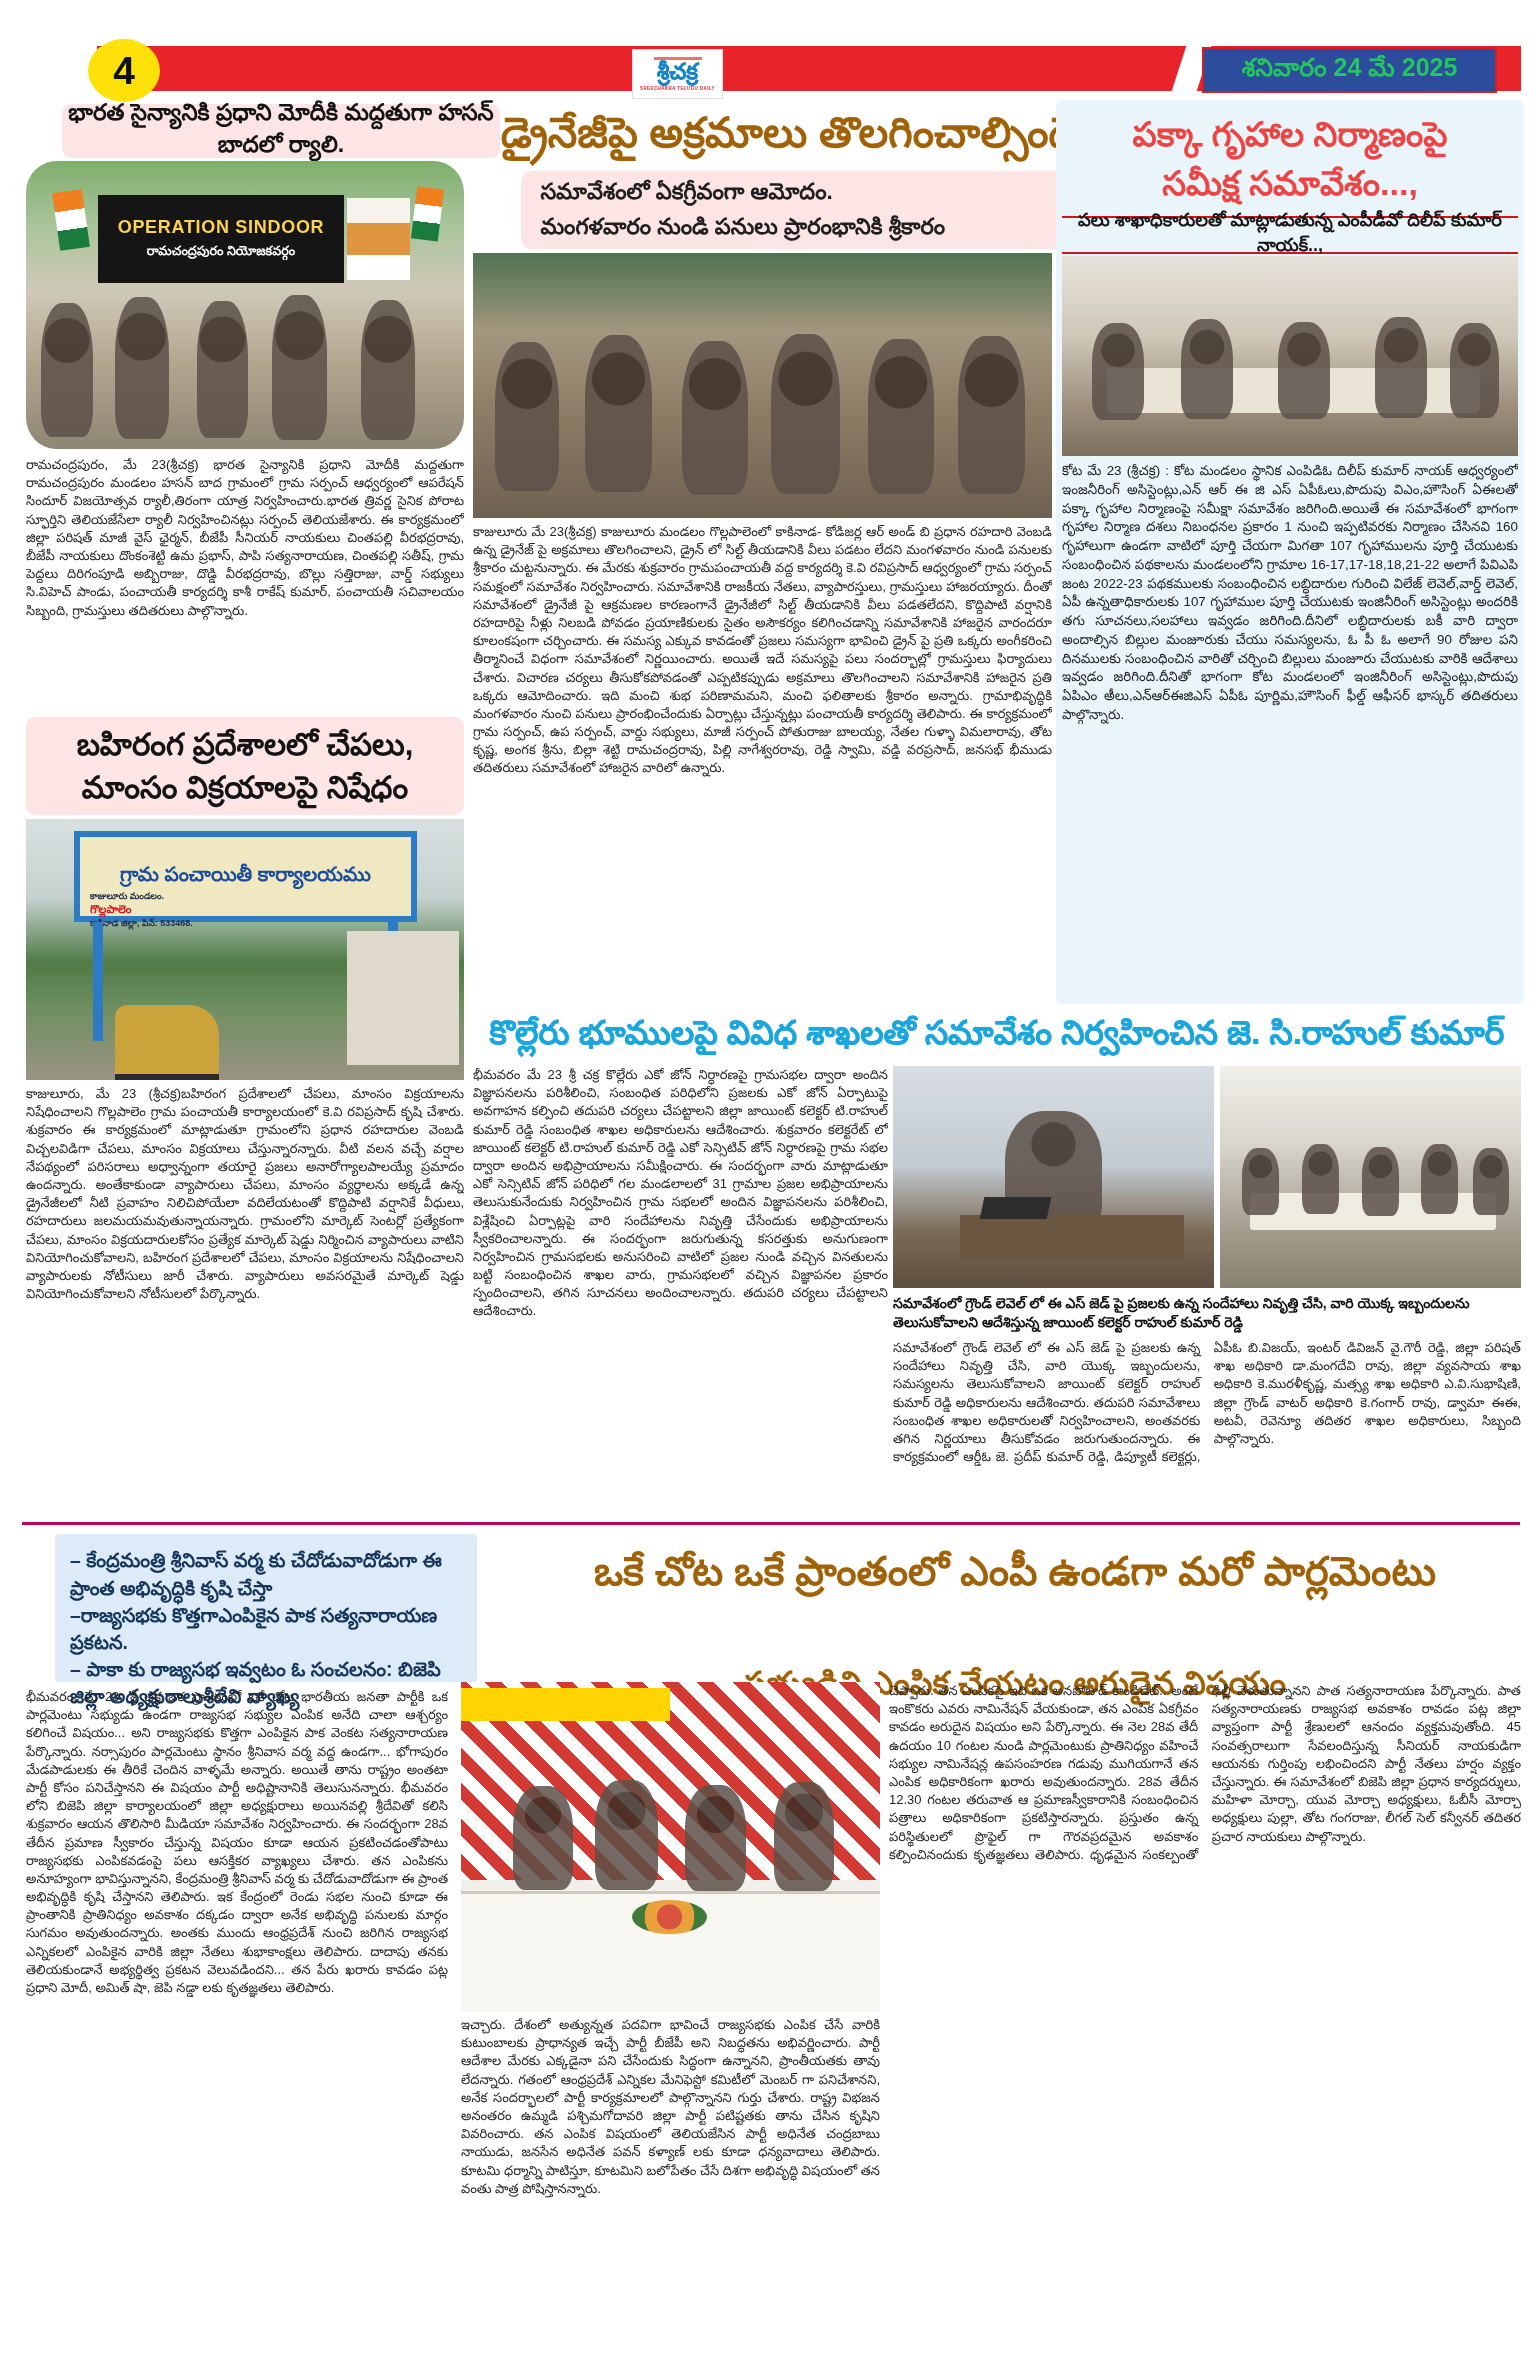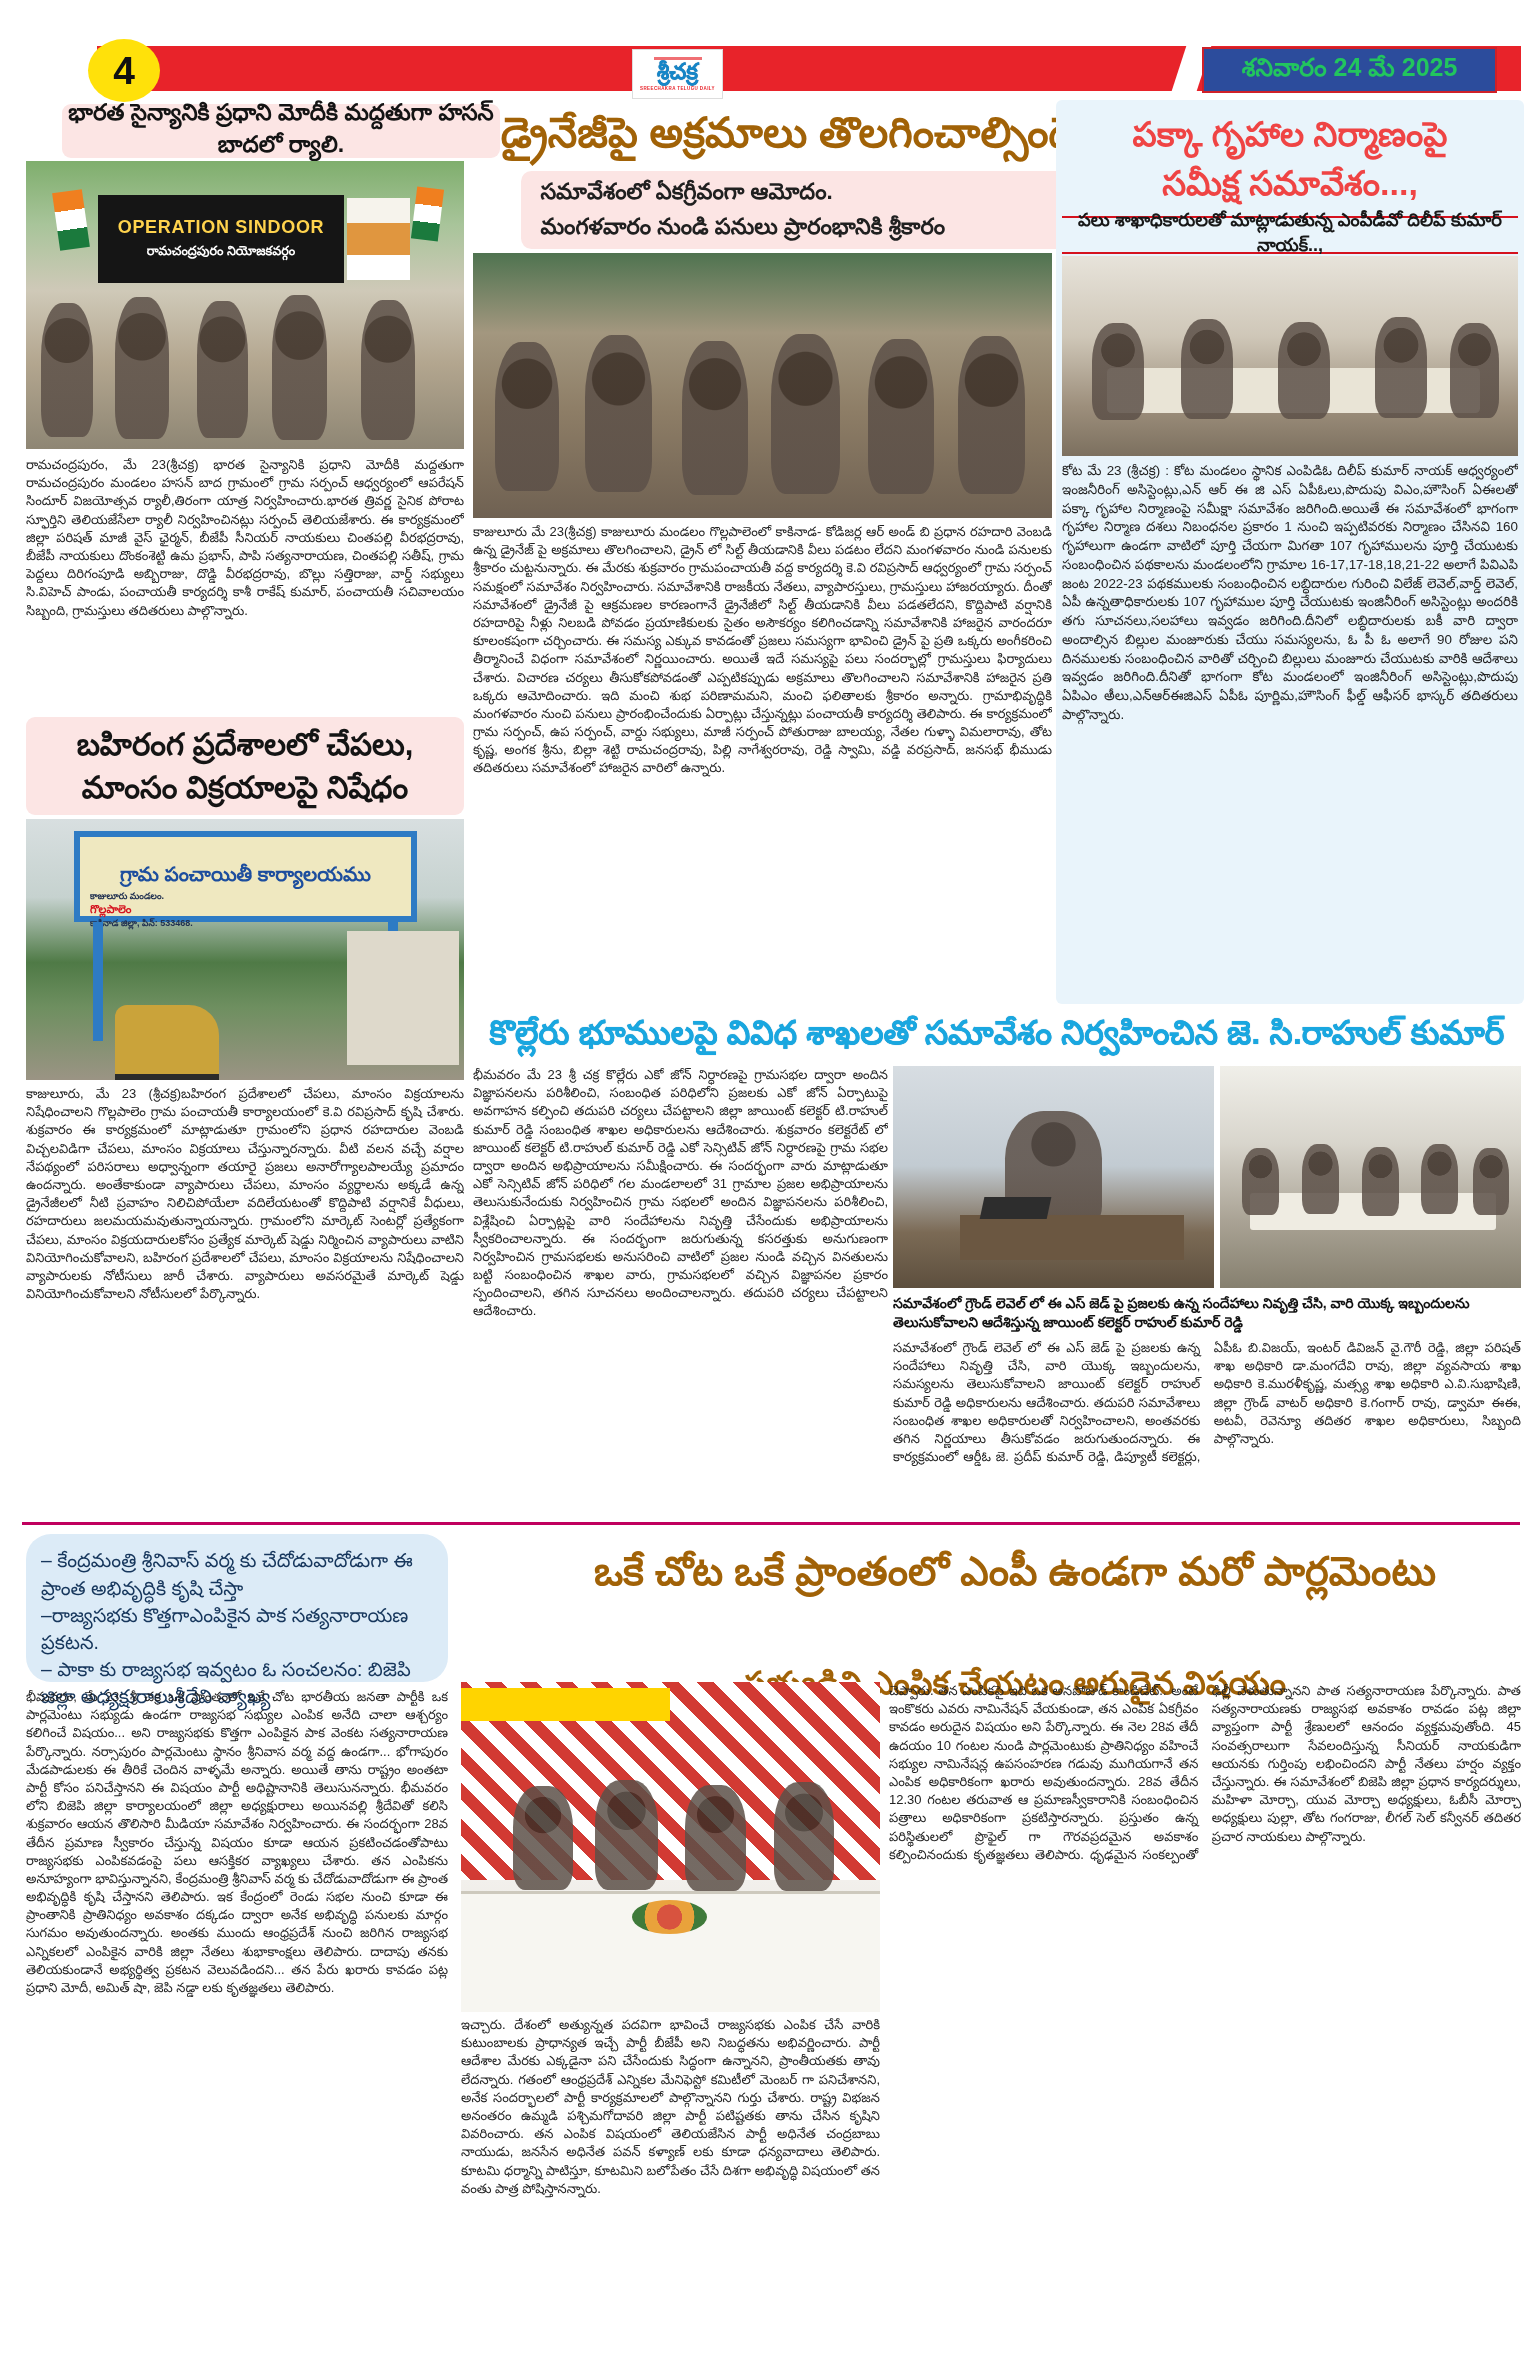--- a/index.html
+++ b/index.html
@@ -24,30 +24,30 @@
                 font-weight:bold;color:#141414;text-align:center;}
   .head-red{color:#a16207;font-weight:800;text-align:center;margin-left:27px;}
   .subbox-pink{background:#fce5e4;border-radius:10.4px;font-weight:bold;color:#202020;
                display:flex;flex-direction:column;justify-content:center;padding-left:19.4px;box-sizing:border-box;margin-left:48px;}
   .panel-blue{background:#e9f4fb;border-radius:6px;}
   .headbox-blue{display:flex;flex-direction:column;align-items:center;justify-content:center;
                 font-weight:800;color:#ef4444;text-align:center;}
   .caption-rules{border-top:2.2px solid #d5121e;border-bottom:2.2px solid #d5121e;display:flex;align-items:center;
                  justify-content:center;font-weight:bold;font-size:18px;color:#181818;text-align:center;}
   .head-cyan{color:#19a7e0;font-weight:800;text-align:center;text-shadow:0 0 0.7px #0d85bd;}
-  .bluebox{background:#dcebf7;border-radius:25px;padding:13.4px 15px;box-sizing:border-box;
-           font-weight:normal;font-size:19.4px;line-height:1.4;color:#16365c;}
+  .bluebox{background:#dcebf7;border-radius:4px;padding:13.4px 15px;box-sizing:border-box;
+           font-weight:bold;font-size:19.4px;line-height:1.4;color:#16365c;margin-left:29px;}
   .divider{background:#c0005e;}
   
   .body-text{font-size:13px;line-height:1.40;text-align:justify;color:#222;overflow:hidden;}
   .two-col{column-count:2;column-gap:13.4px;}
   .bold-cap{font-weight:bold;font-size:14px;line-height:1.35;color:#111;overflow:hidden;}
   
   .photo{overflow:hidden;background:#9a958c;}
-  .ph-rally{background:linear-gradient(180deg,#7fae6d 0%,#a8c49a 22%,#cfc9b8 45%,#b3a68f 70%,#8e8674 100%);}
+  .ph-rally{background:linear-gradient(180deg,#7fae6d 0%,#a8c49a 22%,#cfc9b8 45%,#b3a68f 70%,#8e8674 100%);border-radius:31px;}
   .ph-office{background:linear-gradient(180deg,#d8dfe0 0%,#c6d2cf 30%,#4f7a46 55%,#6e8f60 72%,#9b9484 100%);}
   .ph-meeting{background:linear-gradient(180deg,#4f7350 0%,#a3977f 30%,#8d7d66 60%,#6f6152 100%);}
   .ph-room{background:linear-gradient(180deg,#e7e3da 0%,#cfc7b8 40%,#9d8f7c 75%,#7c705f 100%);}
   .ph-collector{background:linear-gradient(180deg,#d7dde2 0%,#c2cbd2 45%,#7b6a55 75%,#5d4f3e 100%);}
   .ph-hall{background:linear-gradient(180deg,#f0efe9 0%,#d8d5cc 35%,#a9a294 70%,#86806f 100%);}
   .ph-press{background:
       linear-gradient(180deg,rgba(255,255,255,0) 60%,#f2f0ec 60%,#e5e1d8 100%),
       repeating-linear-gradient(45deg,#d23a33 0 12px,#ffffff 12px 25px);}
   .banner-black{background:#151515;color:#ffffff;display:flex;flex-direction:column;align-items:center;
                 justify-content:center;text-align:center;}

